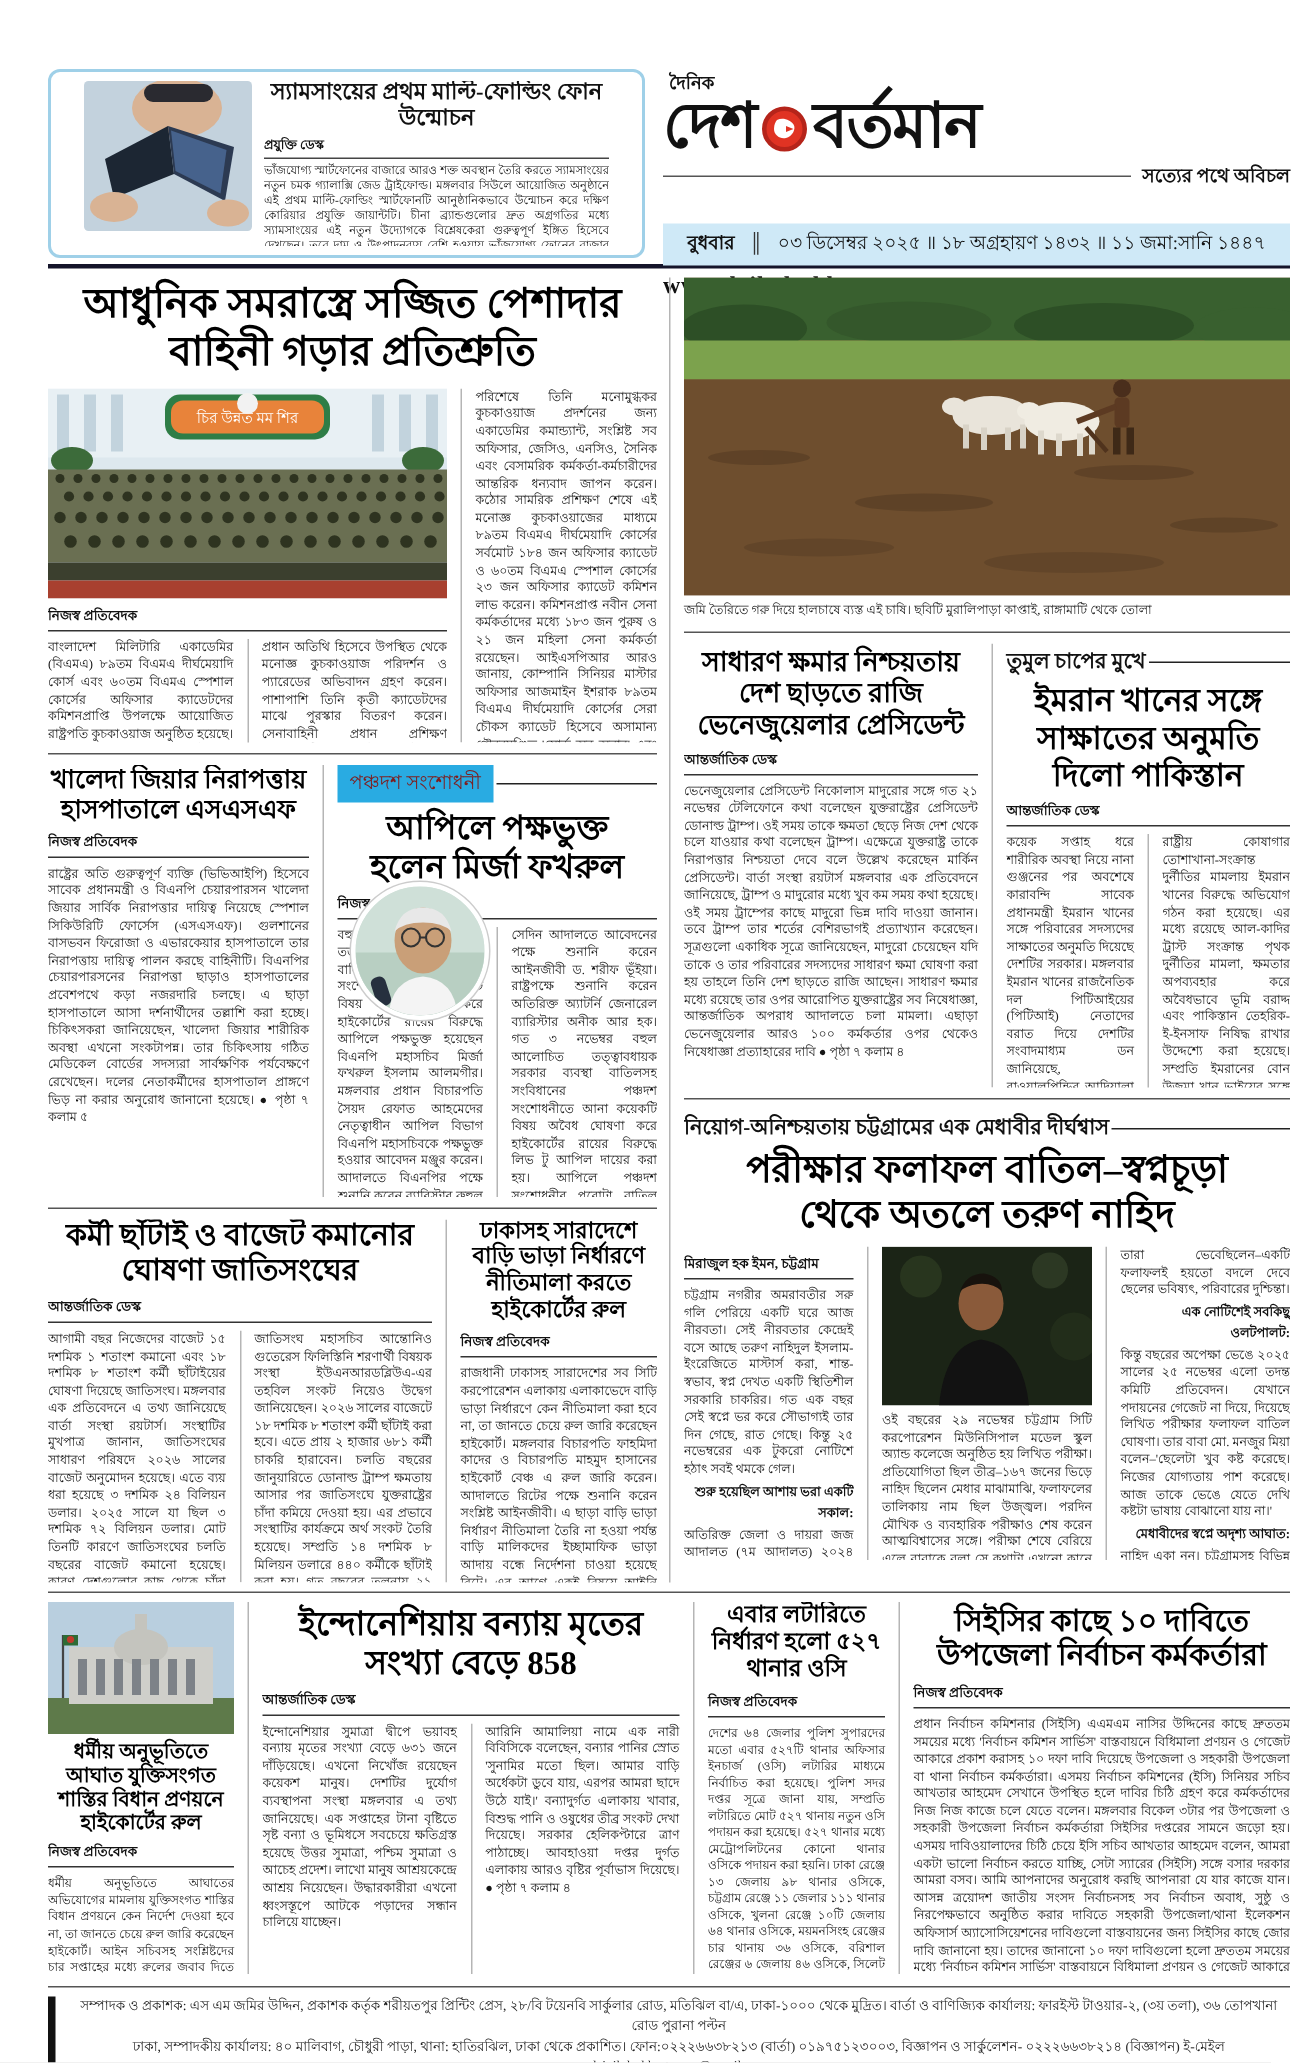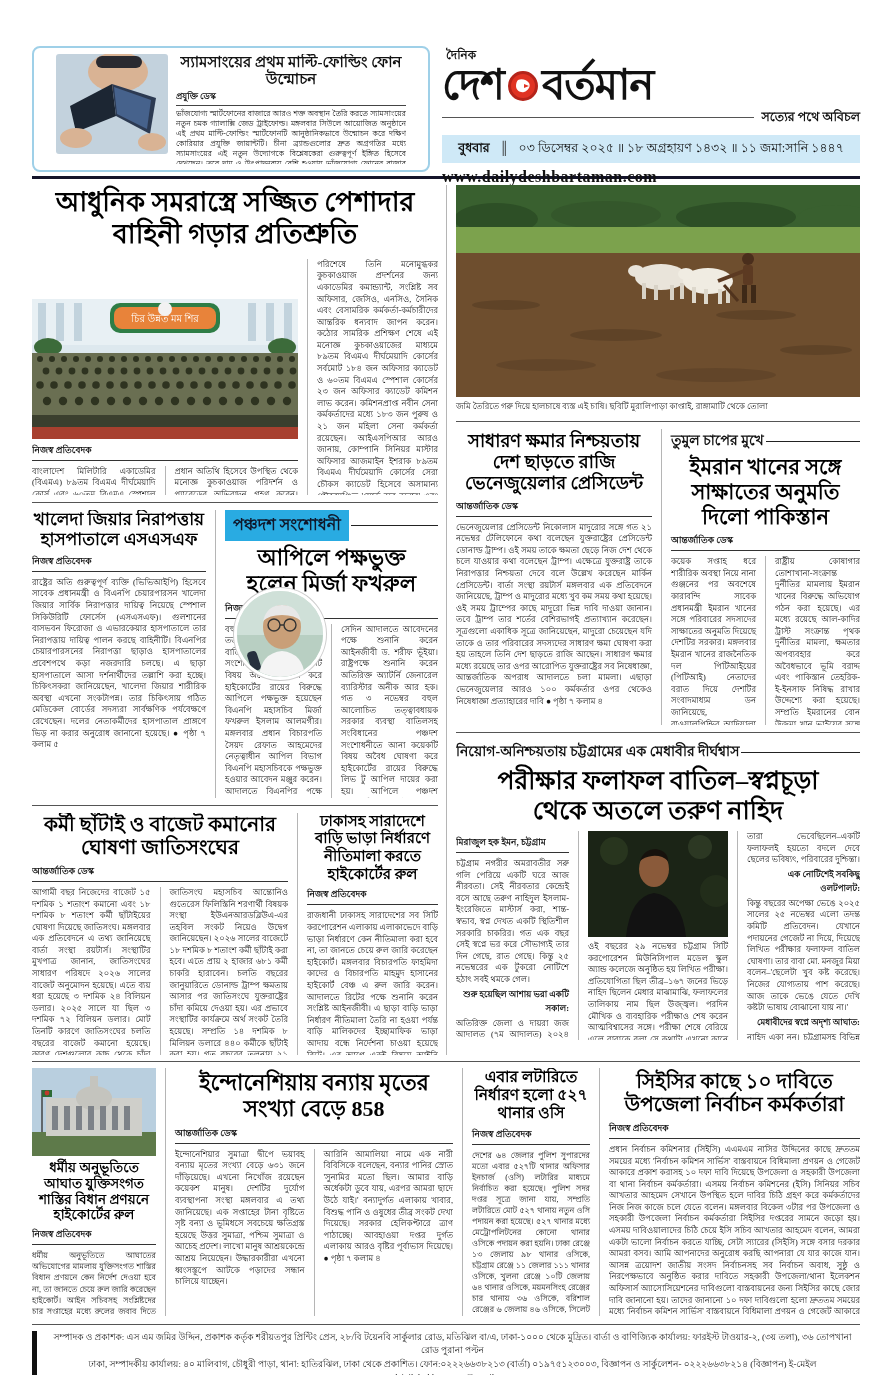--- a/index.html
+++ b/index.html
@@ -23,46 +23,46 @@
   .promo-body { font-size:7.6px; line-height:1.32; text-align:justify; }
   .masthead { flex:1; display:flex; flex-direction:column; }
   .mast-top { position:relative; text-align:center; }
   .mast-daily { font-size:12px; font-weight:bold; text-align:left; margin-left:4px; }
   .mast-name { display:flex; align-items:center; gap:4px; font-size:42px; font-weight:900; letter-spacing:-1px; line-height:0.95; }
   .logo-dot { width:30px; height:30px; border-radius:50%; background:#e03323; border:3px solid #b5241a; display:inline-block; position:relative; flex:0 0 30px;}
   .logo-dot svg { position:absolute; inset:0; }
   .mast-tagline { display:flex; align-items:center; gap:8px; width:100%; margin-top:2px; }
   .mast-tagline .tl-line { flex:1; border-top:1.5px solid #555; }
   .mast-tagline .tl-text { font-size:12.5px; font-weight:bold; }
-  .date-bar { margin-top:7px; width:100%; background:#cfe9f7; display:flex; align-items:center; justify-content:center; gap:10px; padding:4px 6px; font-size:12.5px; }
+  .date-bar { margin-top:21px; width:100%; background:#cfe9f7; display:flex; align-items:center; justify-content:center; gap:10px; padding:4px 6px; font-size:12.5px; }
   .date-day { font-weight:bold; }
   .date-sep { font-weight:bold; color:#333; }
   .website { font-family:"Liberation Serif",serif; font-weight:bold; font-size:16px; margin-top:5px; letter-spacing:0.5px; }
   .top-rule { border-top:3px solid #14142a; margin-top:4px; }
   
   .headline { font-weight:bold; text-align:center; line-height:1.18; color:#000; }
   .byline { font-size:9px; font-weight:bold; border-bottom:1px solid #333; padding-bottom:2px; margin:4px 0 5px; }
   .body-text { font-size:8.4px; line-height:1.38; text-align:justify; color:#151515; }
   .kicker-row { display:flex; align-items:center; gap:2px; margin-bottom:2px; }
   .kicker-line { flex:1; border-top:1.5px solid #222; }
   .kicker-plain { font-size:14px; font-weight:bold; }
-  .kicker-box { background:#29abe2; color:#0f172a; font-size:16px; font-weight:bold; padding:2px 8px; }
+  .kicker-box { background:#29abe2; color:#7f1d1d; font-size:13px; font-weight:normal; padding:2px 8px; }
   .hdiv { border-top:1px solid #555; margin:7px 0; }
   .split { display:flex; }
   .split > * + * { border-left:1px solid #b5b5b5; padding-left:9px; margin-left:9px; }
   .subhead { font-weight:bold; font-size:8.6px; margin:2px 0;text-align:right; }
   
   .mid-zone { display:flex; margin-top:6px; }
   .left-col { width:424px; padding-right:8px; }
   .right-col { flex:1; border-left:1px solid #b5b5b5; padding-left:9px; }
   
   .army-headline { font-size:27px; margin:2px 10px 8px; }
   .army-content { display:flex; height:236px; overflow:hidden; }
   .army-main { width:266px; }
-  .army-photo { width:292px; height:140px;margin-top:40px; }
+  .army-photo { width:292px; height:140px; }
   .army-undercols { display:flex; height:76px; overflow:hidden; }
   .army-undercols > * { flex:1; }
   .army-col3 { flex:1; overflow:hidden; }
   
   .kf-row { height:288px; overflow:hidden; }
   .khaleda { width:174px; flex:0 0 174px; }
   .khaleda-headline { font-size:17px; }
   .fakhrul { flex:1; position:relative; }
   .fakhrul-headline { font-size:22px; margin:4px 8px 2px; }
   .fakhrul-cols { display:flex; height:204px; overflow:hidden; }

